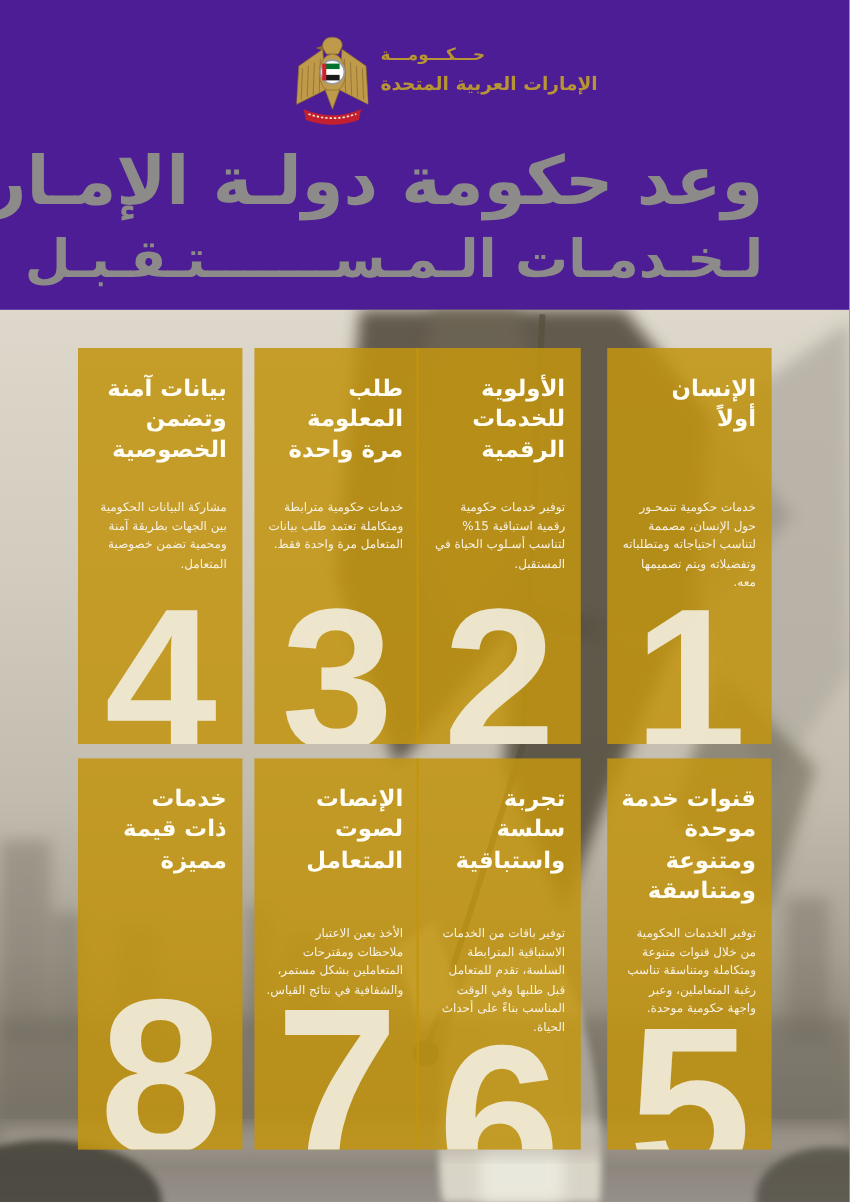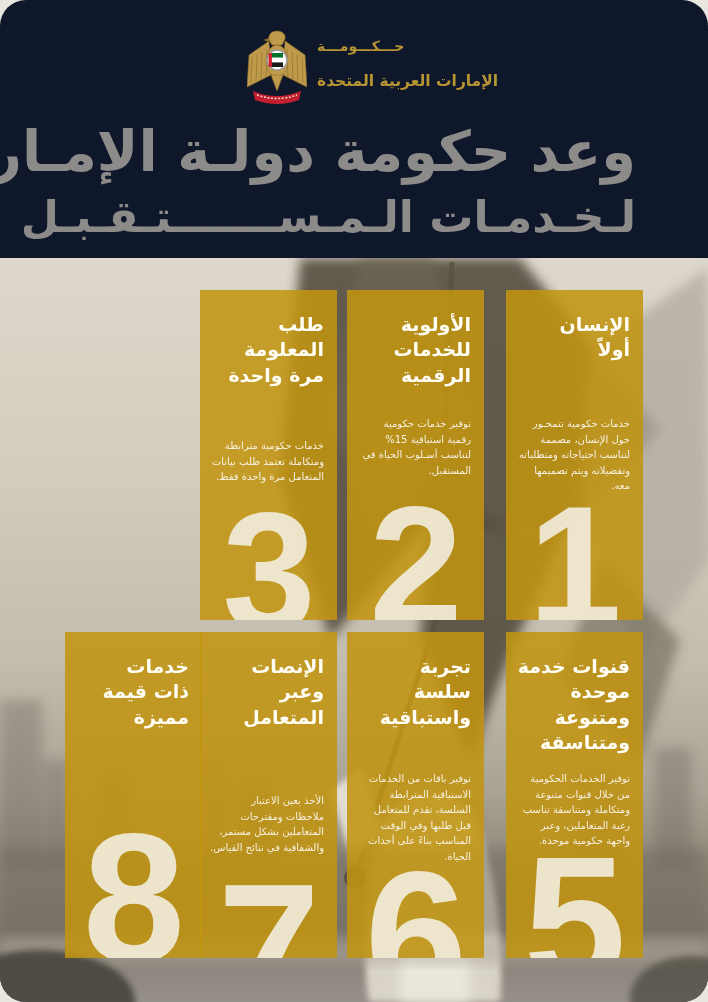--- a/index.html
+++ b/index.html
@@ -1,46 +1,45 @@
 <!DOCTYPE html>
 <html lang="ar"><head>
 <meta charset="utf-8">
 <style>
   html,body{margin:0;padding:0;background:#e9e6e0;}
   .poster{
     position:relative;width:708px;height:1002px;margin:0 auto;
-    background:#0f172a;overflow:hidden;
+    background:#4c1d95;overflow:hidden;
     font-family:"DejaVu Sans",sans-serif;
-    border-radius:26px;
   }
   
   .logo-block{position:absolute;top:28px;left:247px;display:flex;gap:10px;}
   .emblem{width:60px;height:78px;flex:none;}
   .logo-text{direction:rtl;text-align:left;color:#B79434;margin-top:10px;}
   .logo-gov{font-size:14px;font-weight:bold;letter-spacing:1px;}
-  .logo-country{font-size:15.5px;font-weight:bold;margin-top:18px;white-space:nowrap;}
+  .logo-country{font-size:15.5px;font-weight:bold;margin-top:7px;white-space:nowrap;}
   .page-title{
     position:absolute;top:120px;left:84px;width:552px;
     direction:rtl;text-align:left;color:#8D8B89;font-weight:bold;
   }
   .page-title .t1{font-size:56px;line-height:1.15;white-space:nowrap;}
   .page-title .t2{font-size:44px;line-height:1.15;margin-top:8px;white-space:nowrap;text-align:center;}
   
   .photo{position:absolute;left:0;top:258px;width:708px;height:744px;}
   
   .card{
     position:absolute;width:137px;box-sizing:border-box;
     background:rgba(193,148,16,0.87);
     padding:22px 13px 0 10px;
     display:flex;flex-direction:column;overflow:hidden;
     direction:rtl;
   }
   .r1{top:290px;height:330px;}
   .r2{top:632px;height:326px;}
-  .ca{left:65px;} .cb{left:200px;gap:22px;} .cc{left:347px;} .cd{left:506px;}
+  .ca{left:65px;} .cb{left:212px;} .cc{left:347px;} .cd{left:506px;}
   .card-title{
     color:#FFFDF4;font-weight:bold;font-size:19px;line-height:1.34;
     text-align:right;white-space:pre-line;
   }
   .r1 .card-title{min-height:104px;}
   .r2 .card-title{min-height:117px;}
   .card-body{
     color:#F7F1E2;font-size:10px;line-height:1.55;text-align:right;
   }
   .card-num{
@@ -167,38 +166,45 @@
     <div class="card-body">توفير خدمات حكومية رقمية استباقية 15% لتناسب أسـلوب الحياة في المستقبل.</div>
     <div class="card-num">2</div>
   </div>
   <div class="card r1 cb">
     <div class="card-title">طلب
 المعلومة
 مرة واحدة</div>
     <div class="card-body">خدمات حكومية مترابطة ومتكاملة تعتمد طلب بيانات المتعامل مرة واحدة فقط.</div>
     <div class="card-num">3</div>
   </div>
+  <div class="card r1 ca">
+    <div class="card-title">بيانات آمنة
+وتضمن
+الخصوصية</div>
+    <div class="card-body">مشاركة البيانات الحكومية بين الجهات بطريقة آمنة ومحمية تضمن خصوصية المتعامل.</div>
+    <div class="card-num">4</div>
+  </div>
 
   <div class="card r2 cd">
     <div class="card-title">قنوات خدمة
 موحدة
 ومتنوعة
 ومتناسقة</div>
     <div class="card-body">توفير الخدمات الحكومية من خلال قنوات متنوعة ومتكاملة ومتناسقة تناسب رغبة المتعاملين، وعبر واجهة حكومية موحدة.</div>
     <div class="card-num">5</div>
   </div>
   <div class="card r2 cc">
     <div class="card-title">تجربة سلسة
 واستباقية</div>
     <div class="card-body">توفير باقات من الخدمات الاستباقية المترابطة السلسة، تقدم للمتعامل قبل طلبها وفي الوقت المناسب بناءً على أحداث الحياة.</div>
     <div class="card-num">6</div>
   </div>
   <div class="card r2 cb">
     <div class="card-title">الإنصات
-وعبر
+لصوت
 المتعامل</div>
     <div class="card-body">الأخذ بعين الاعتبار ملاحظات ومقترحات المتعاملين بشكل مستمر، والشفافية في نتائج القياس.</div>
     <div class="card-num">7</div>
   </div>
   <div class="card r2 ca">
     <div class="card-title">خدمات
 ذات قيمة
 مميزة</div>
     <div class="card-num">8</div>
   </div>

